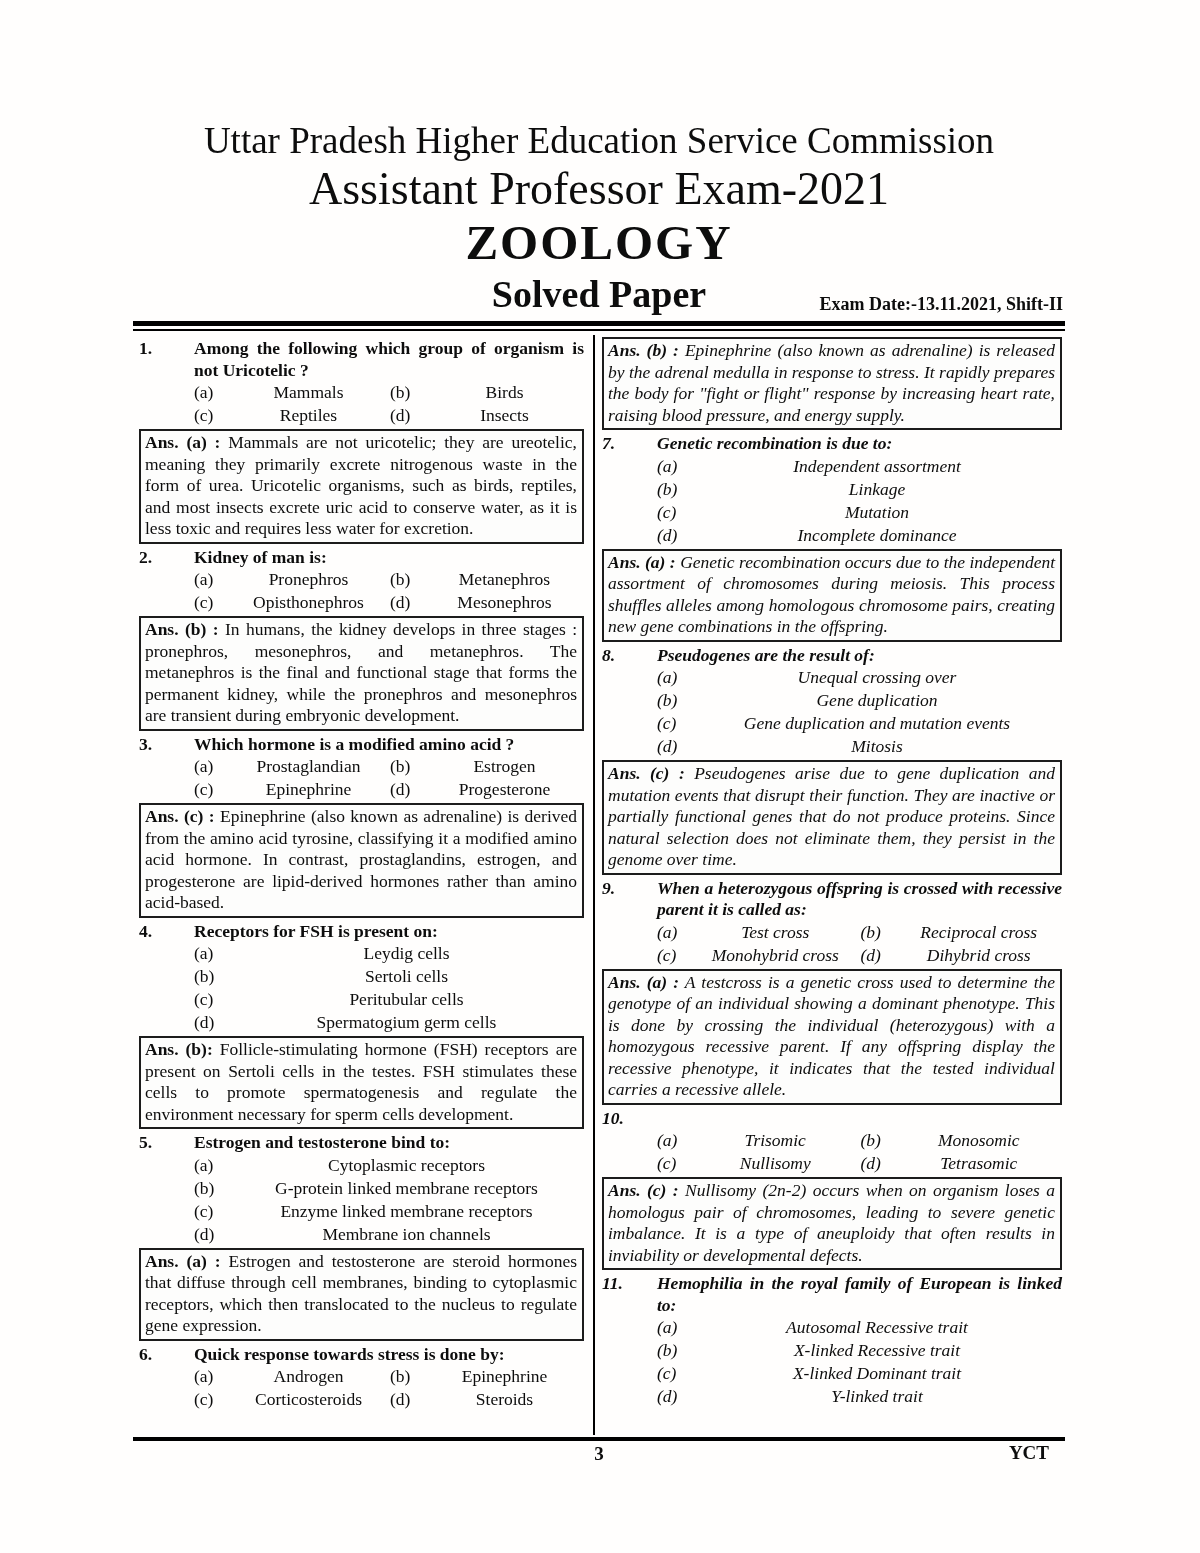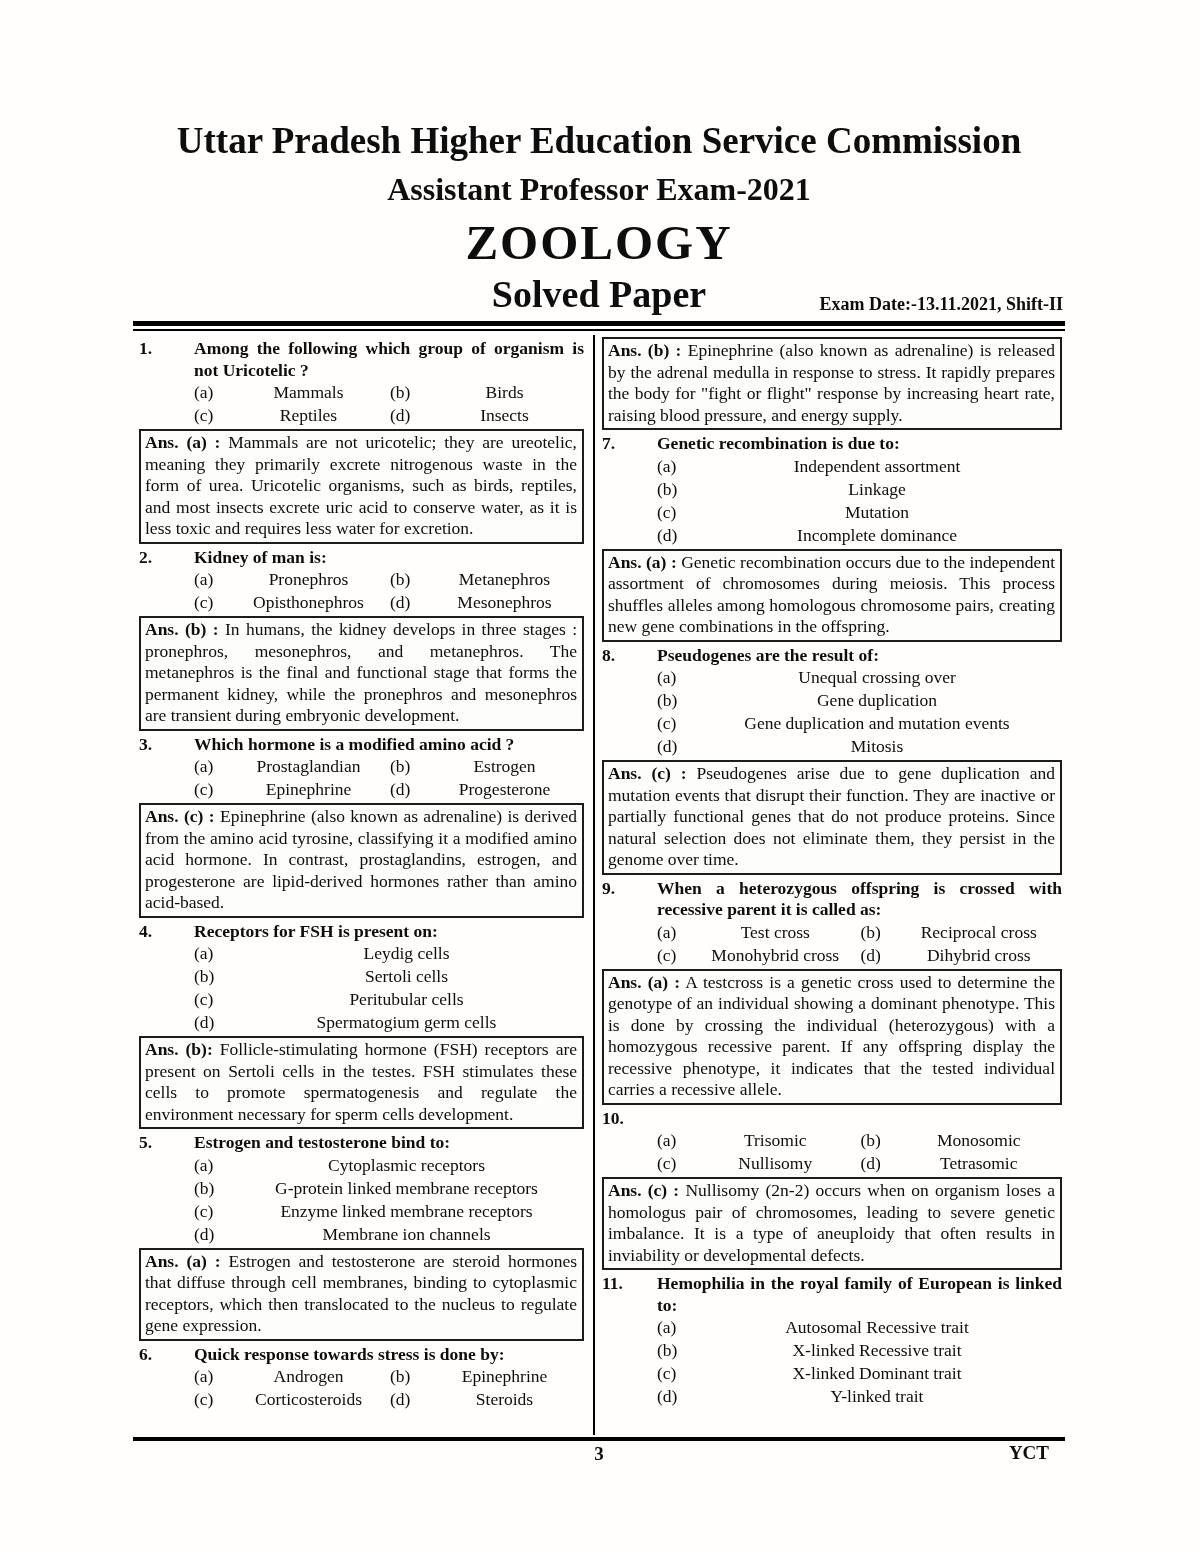--- a/index.html
+++ b/index.html
@@ -9,34 +9,34 @@
     color: #0d0d0d;
     font-family: "Liberation Serif", "DejaVu Serif", serif;
     font-size: 17.5px;
     line-height: 21.5px;
   }
   .page { position: relative; width: 1200px; height: 1553px; overflow: hidden; background: #fffefd; }
   .content { position: absolute; left: 133px; top: 0; width: 932px; }
 
   
   .header { text-align: center; padding-top: 118px; }
-  .h1 { font-size: 37px; font-weight: bold; line-height: 46px; white-space: nowrap; }
-  .h2 { font-size: 32px; font-weight: bold; line-height: 50px; }
+  .h1 { font-size: 37px; font-weight: normal; line-height: 46px; white-space: nowrap; }
+  .h2 { font-size: 46px; font-weight: normal; line-height: 50px; }
   .h3 { font-size: 49px; font-weight: bold; line-height: 58px; letter-spacing: 2px; }
   .h4row { position: relative; height: 42px; margin-top: 2px; }
   .h4 { font-size: 38px; font-weight: bold; line-height: 40px; }
   .examdate { position: absolute; right: 2px; bottom: 1px; font-size: 18px; font-weight: bold; }
   .rule-double { height: 3px; border-top: 5px solid #000; border-bottom: 2px solid #000; margin-top: 5px; }
 
   
   .cols { display: flex; margin-top: 4px; height: 1100px; overflow: hidden; }
   .col { box-sizing: border-box; }
   .col-left  { flex: none; width: 460px; padding: 0 9px 0 6px; }
   .divider   { flex: none; width: 2px; background: #000; }
-  .col-right { flex: 1; padding: 0 3px 0 7px; }
+  .col-right { flex: 1; padding: 0 3px 0 7px; font-style: italic; }
 
   .question { margin: 3px 0 2px; }
   .q-head { display: flex; }
   .q-num  { flex: none; width: 55px; font-weight: bold; }
   .q-text { flex: 1; font-weight: bold; text-align: justify; }
   .options { margin-left: 55px; line-height: 23px; }
   .options.two { display: grid; grid-template-columns: 1fr 1fr; column-gap: 2px; }
   .option { display: flex; }
   .opt-label { flex: none; width: 35px; }
   .opt-text { flex: 1; text-align: center; }

